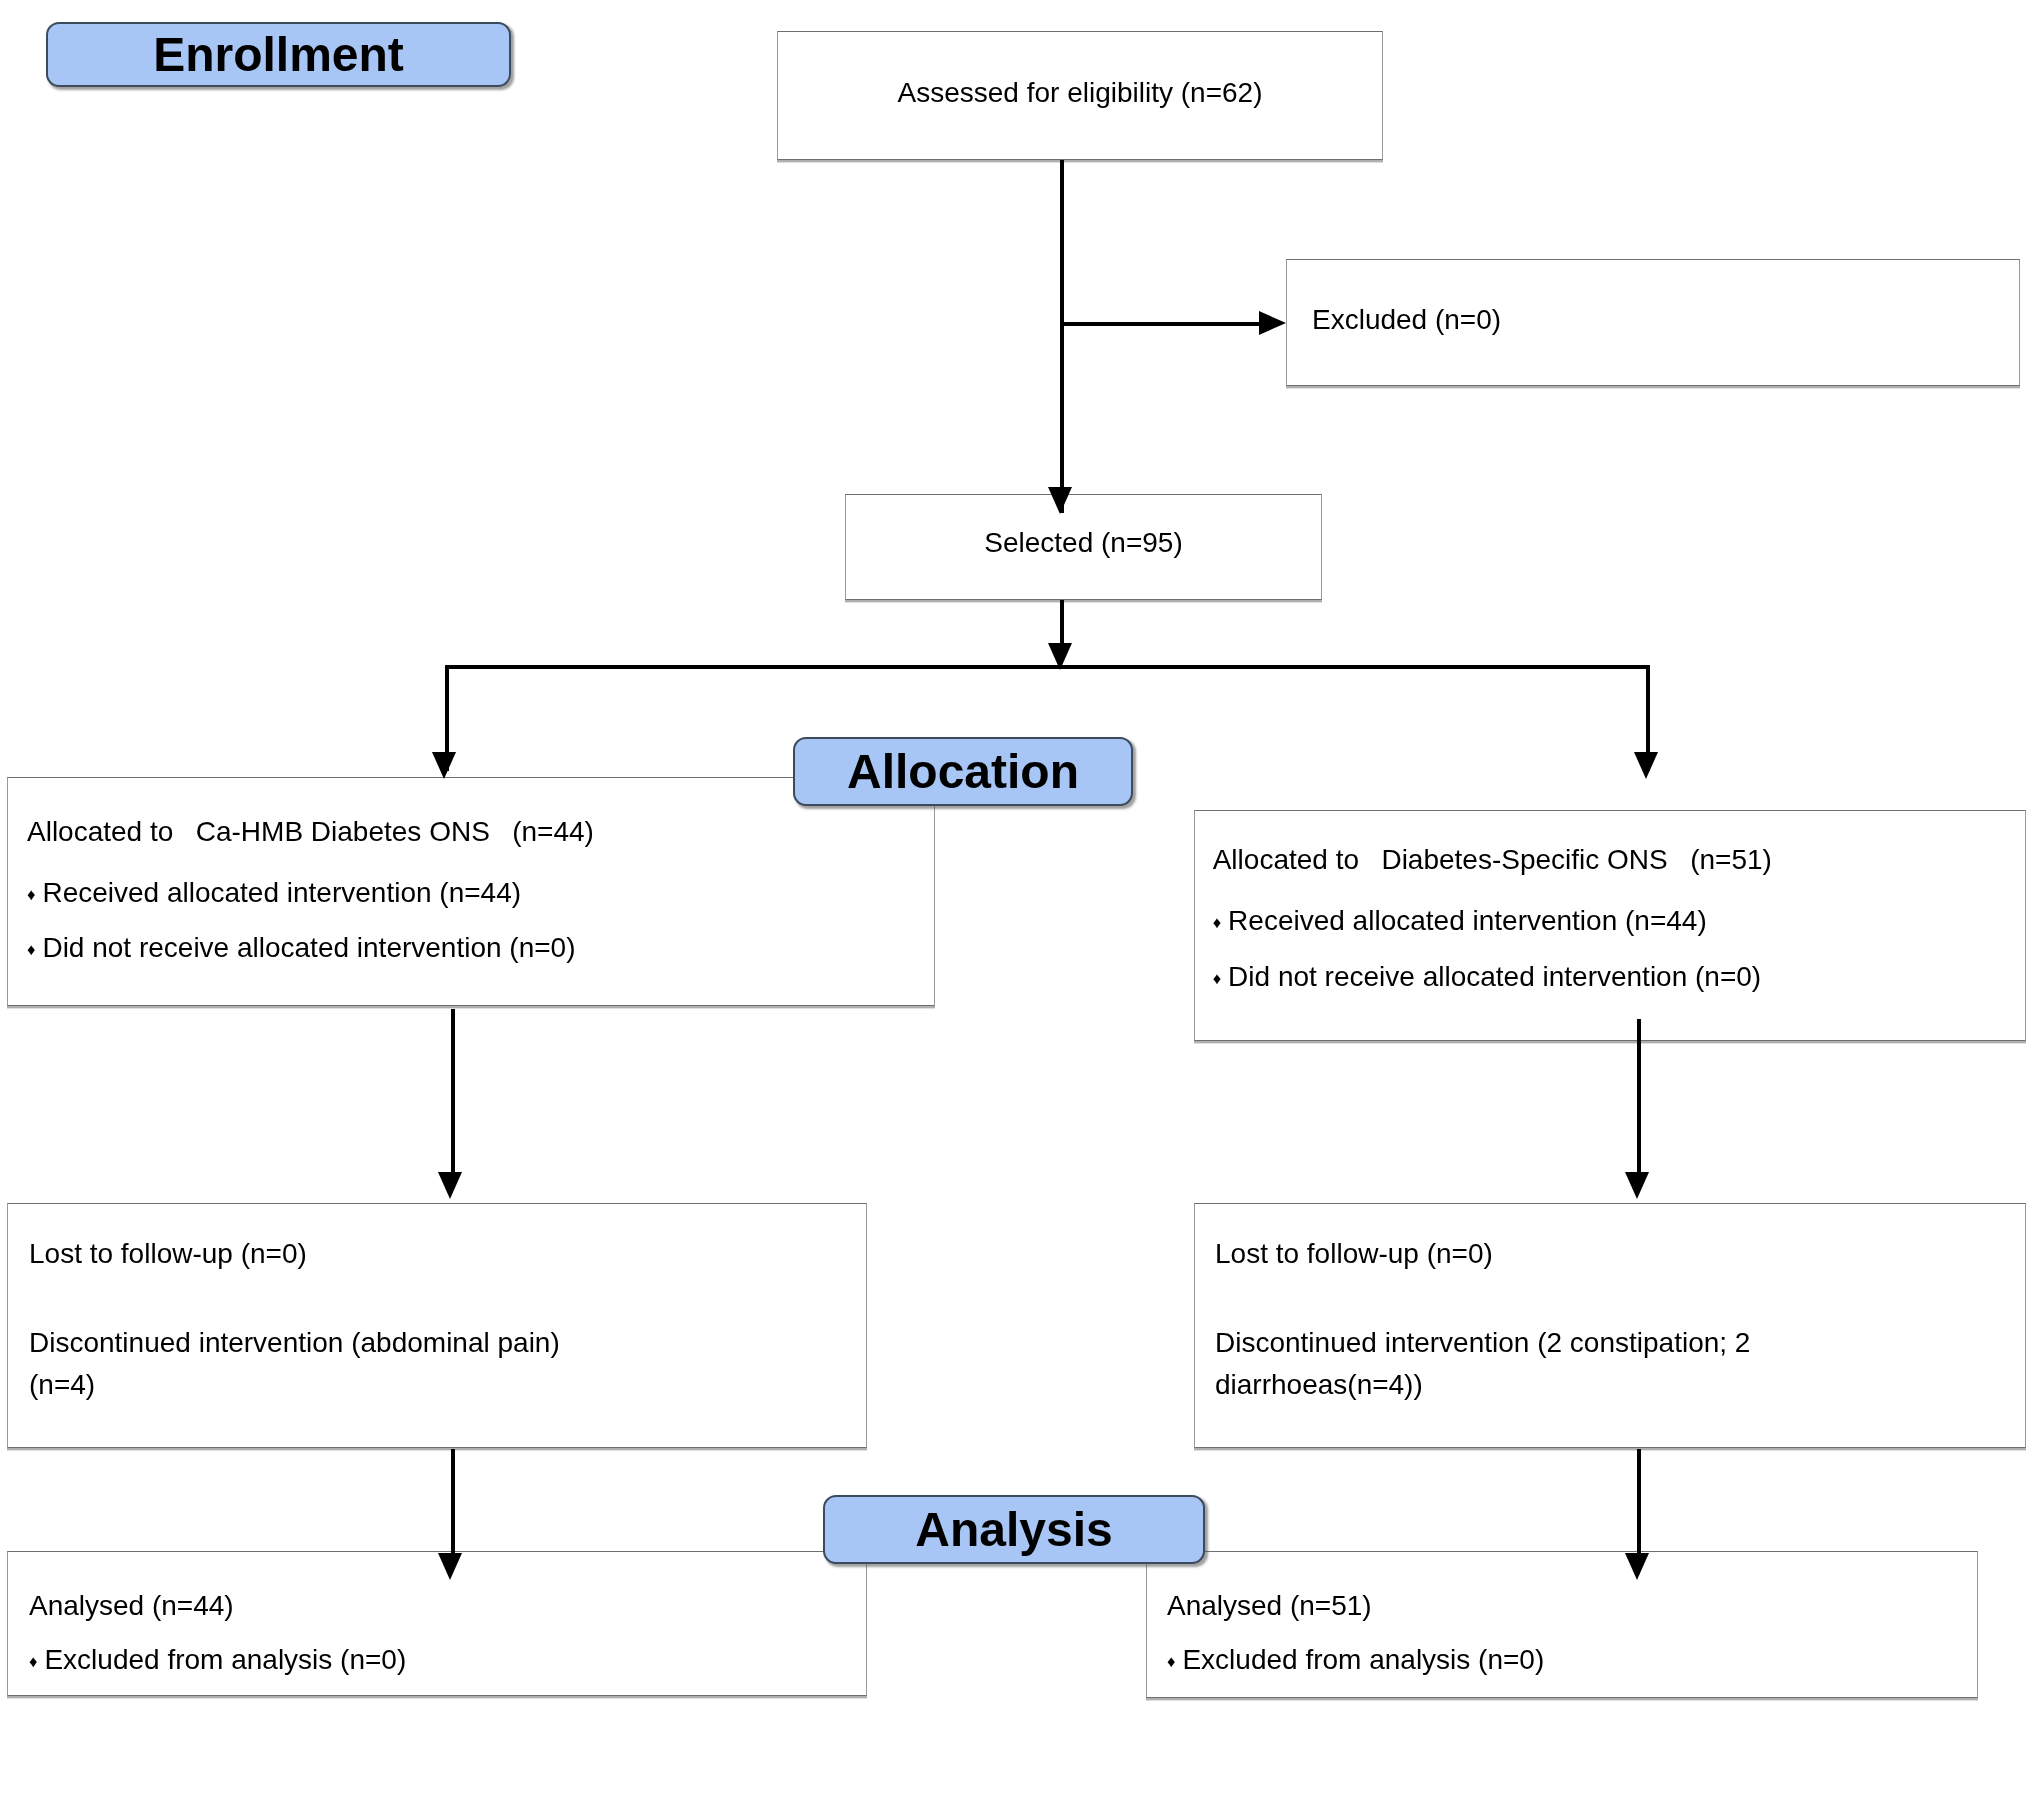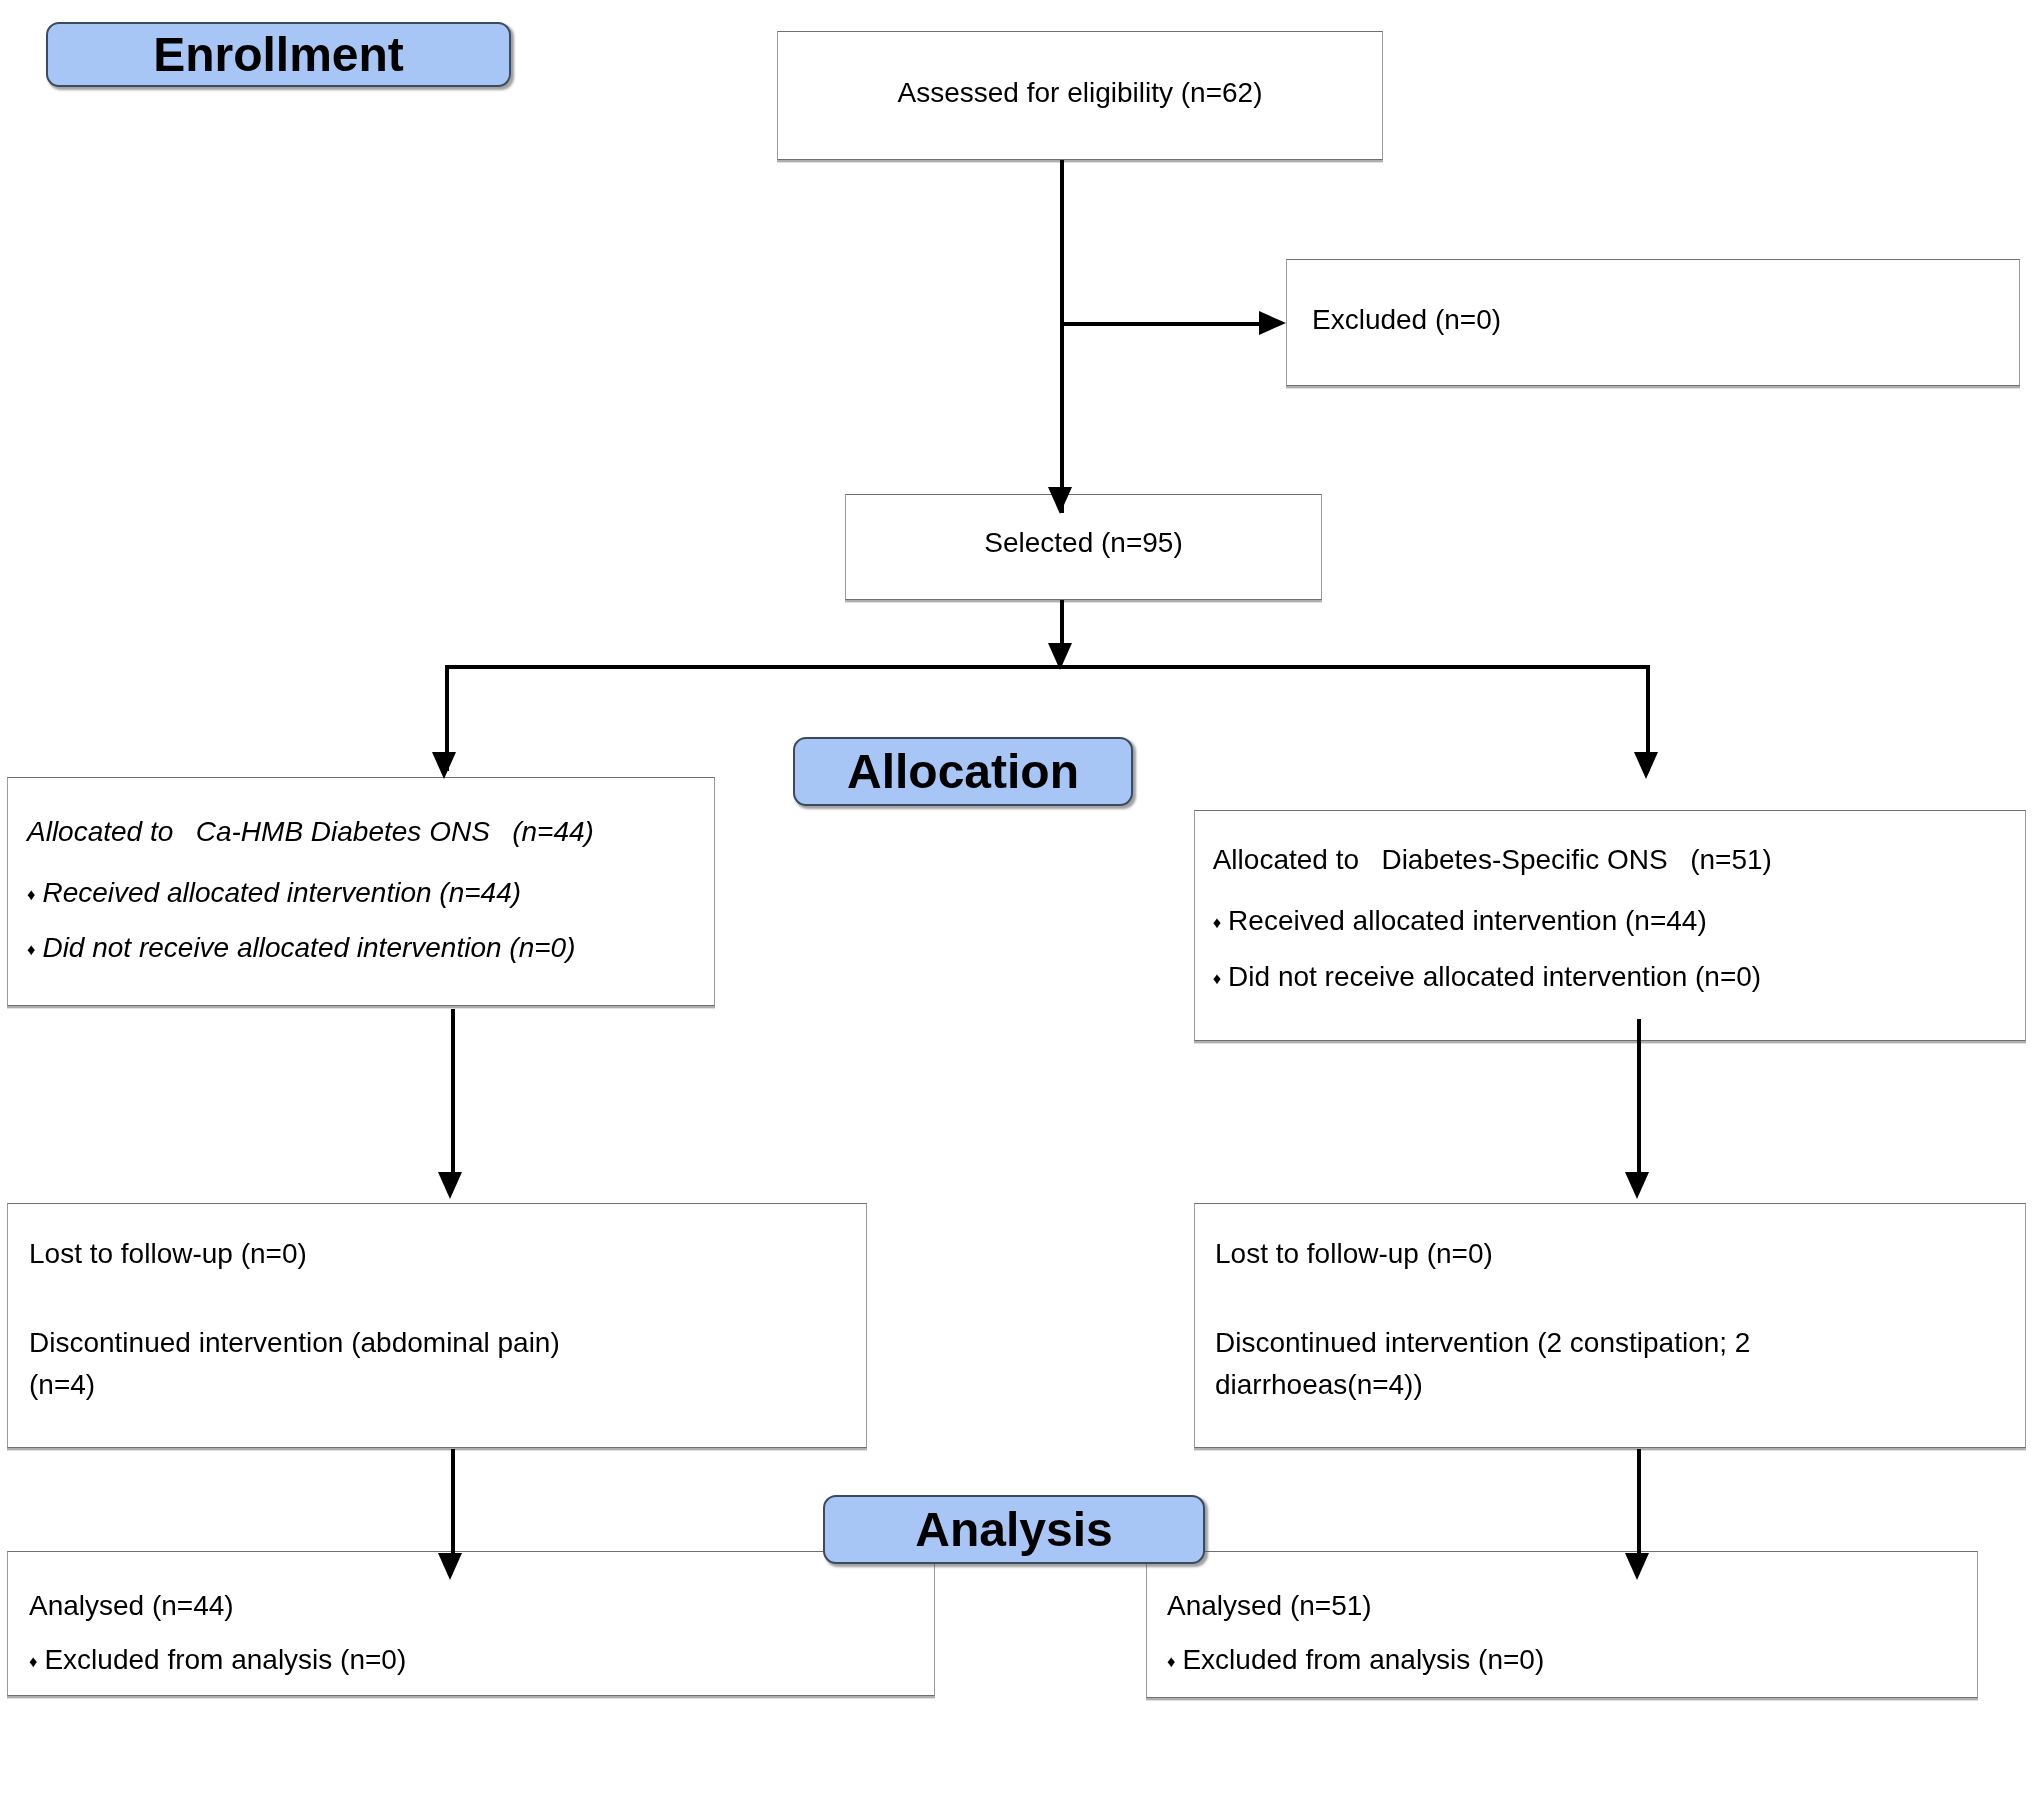--- a/index.html
+++ b/index.html
@@ -145,21 +145,21 @@
   <div class="vline" style="left:445px; top:665px; height:106px;"></div>
   <div class="arrow-down" style="left:432px; top:752px;"></div>
 
   <div class="vline" style="left:1646px; top:665px; height:106px;"></div>
   <div class="arrow-down" style="left:1634px; top:752px;"></div>
 
   <div class="badge" style="left:793px; top:737px; width:340px; height:69px;">
     <span>Allocation</span>
   </div>
 
-  <div class="box" style="left:7px; top:777px; width:708px; height:229px;font-style:italic;">
+  <div class="box" style="left:7px; top:777px; width:928px; height:229px;">
     <div class="txt" style="left:19px; top:39px;">
       <span>Allocated to</span><span style="display:inline-block;width:22.4px;"></span><span>Ca-HMB Diabetes ONS</span><span style="display:inline-block;width:22.4px;"></span><span>(n=44)</span>
     </div>
     <div class="bullet-line" style="left:19px; top:100px;">
       <span class="bullet-glyph">♦</span>
       <span>Received allocated intervention (n=44)</span>
     </div>
     <div class="bullet-line" style="left:19px; top:155px;">
       <span class="bullet-glyph">♦</span>
       <span>Did not receive allocated intervention (n=0)</span>
@@ -202,21 +202,21 @@
   <div class="vline" style="left:451px; top:1449px; height:108px;"></div>
   <div class="arrow-down" style="left:438px; top:1553px;"></div>
 
   <div class="vline" style="left:1637px; top:1449px; height:108px;"></div>
   <div class="arrow-down" style="left:1625px; top:1553px;"></div>
 
   <div class="badge" style="left:823px; top:1495px; width:382px; height:69px;">
     <span>Analysis</span>
   </div>
 
-  <div class="box" style="left:7px; top:1551px; width:928px; height:145px;padding-left:16px;">
+  <div class="box" style="left:7px; top:1551px; width:860px; height:145px;padding-left:16px;">
     <div class="txt" style="left:21px; top:39px;">Analysed (n=44)</div>
     <div class="bullet-line" style="left:21px; top:93px;">
       <span class="bullet-glyph">♦</span>
       <span>Excluded from analysis (n=0)</span>
     </div>
   </div>
 
   <div class="box" style="left:1146px; top:1551px; width:832px; height:147px;">
     <div class="txt" style="left:20px; top:39px;">Analysed (n=51)</div>
     <div class="bullet-line" style="left:20px; top:93px;">

